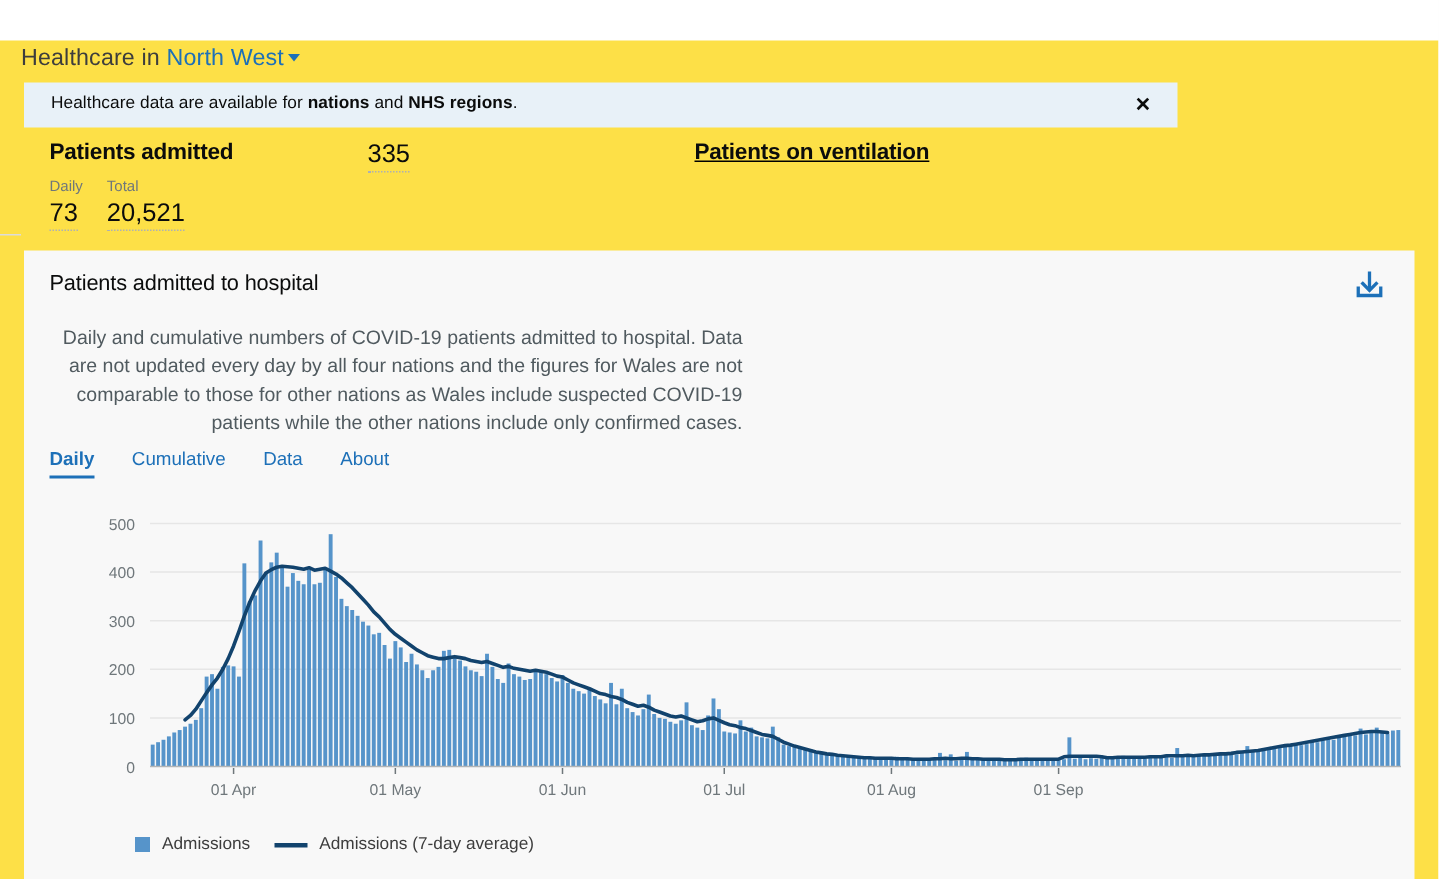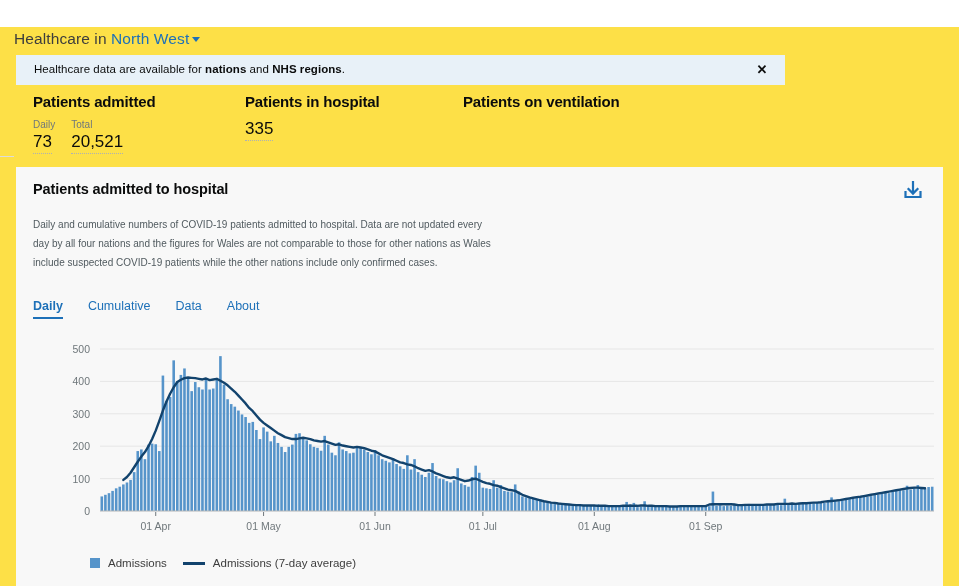--- a/index.html
+++ b/index.html
@@ -107,21 +107,21 @@
   .metric-value {
     font-size: 17px;
     color: #0b0c0c;
     line-height: 20px;
     border-bottom: 1px dotted #adb0b3;
     display: inline-block;
     padding-bottom: 1px;
   }
   .m1 { width: 169px; padding-left: 17px; }
   .m2 { width: 175px; }
-  .m3 { width: 200px; }
+  .m3 { width: 200px; text-decoration: underline; }
 
   .divider-left {
     position: absolute;
     left: 0px;
     top: 129px;
     width: 14px;
     height: 1px;
     background: #dcdcdc;
   }
 
@@ -132,34 +132,35 @@
     top: 140px;
     width: 927px;
     height: 430px;
     background: #f8f8f8;
   }
   .card-title {
     position: absolute;
     left: 17px;
     top: 14px;
     font-size: 14.5px;
-    font-weight: 700;
+    font-weight: 400;
     color: #0b0c0c;
     letter-spacing: -0.1px;
     text-align: right;
   }
   .card-desc {
     position: absolute;
     left: 17px;
     top: 48px;
     width: 462px;
-    font-size: 10px;
+    font-size: 13px;
     line-height: 19px;
     color: #505a5f;
     letter-spacing: 0.01px;
+    text-align: right;
   }
   .download-btn {
     position: absolute;
     right: 15px;
     top: 8px;
     width: 30px;
     height: 30px;
     background: none;
     border: none;
     padding: 0;
@@ -242,21 +243,20 @@
           <div class="metric-label">Daily</div>
           <div class="metric-value">73</div>
         </div>
         <div class="metric-col">
           <div class="metric-label">Total</div>
           <div class="metric-value">20,521</div>
         </div>
       </div>
     </div>
     <div class="metric m2">
-      <div class="metric-title">Patients in hospital</div>
       <div class="metric-cols">
         <div class="metric-col">
           <div class="metric-value">335</div>
         </div>
       </div>
     </div>
     <div class="metric m3">
       <div class="metric-title">Patients on ventilation</div>
     </div>
   </div>

